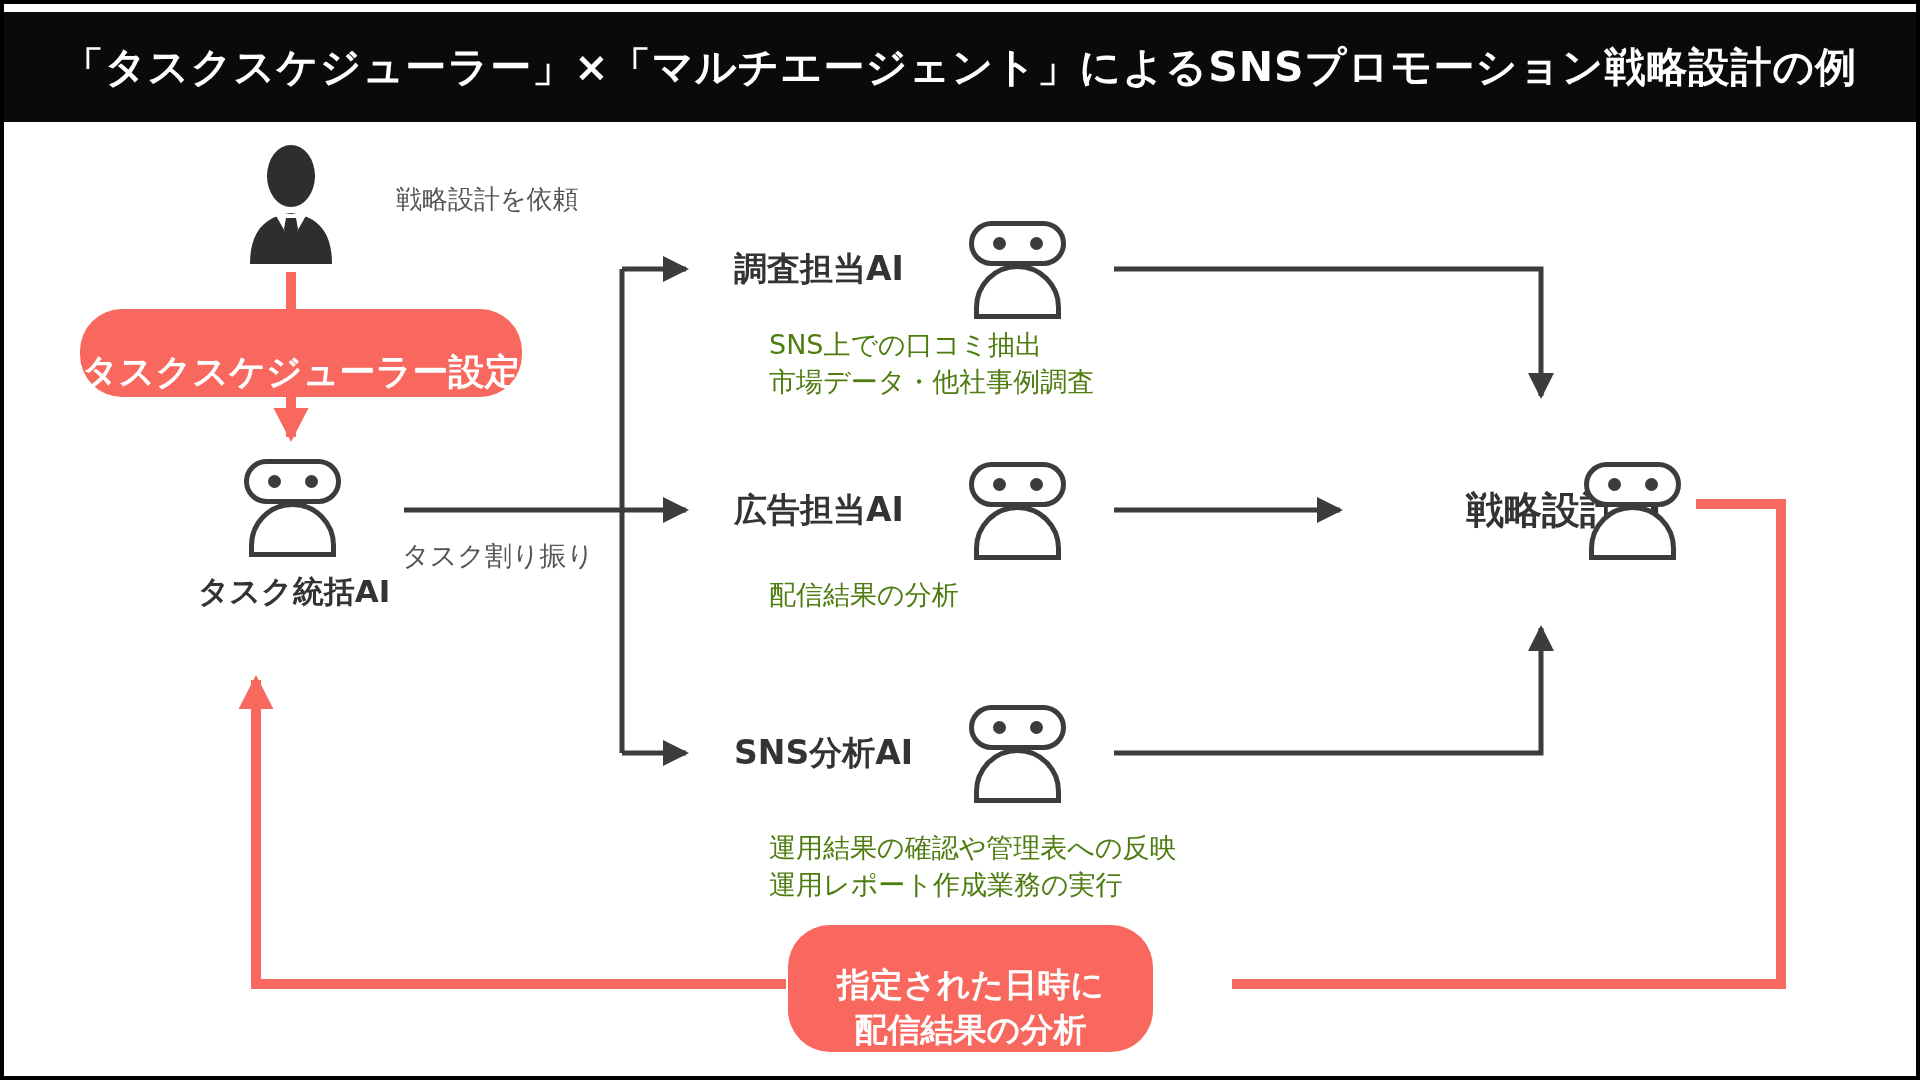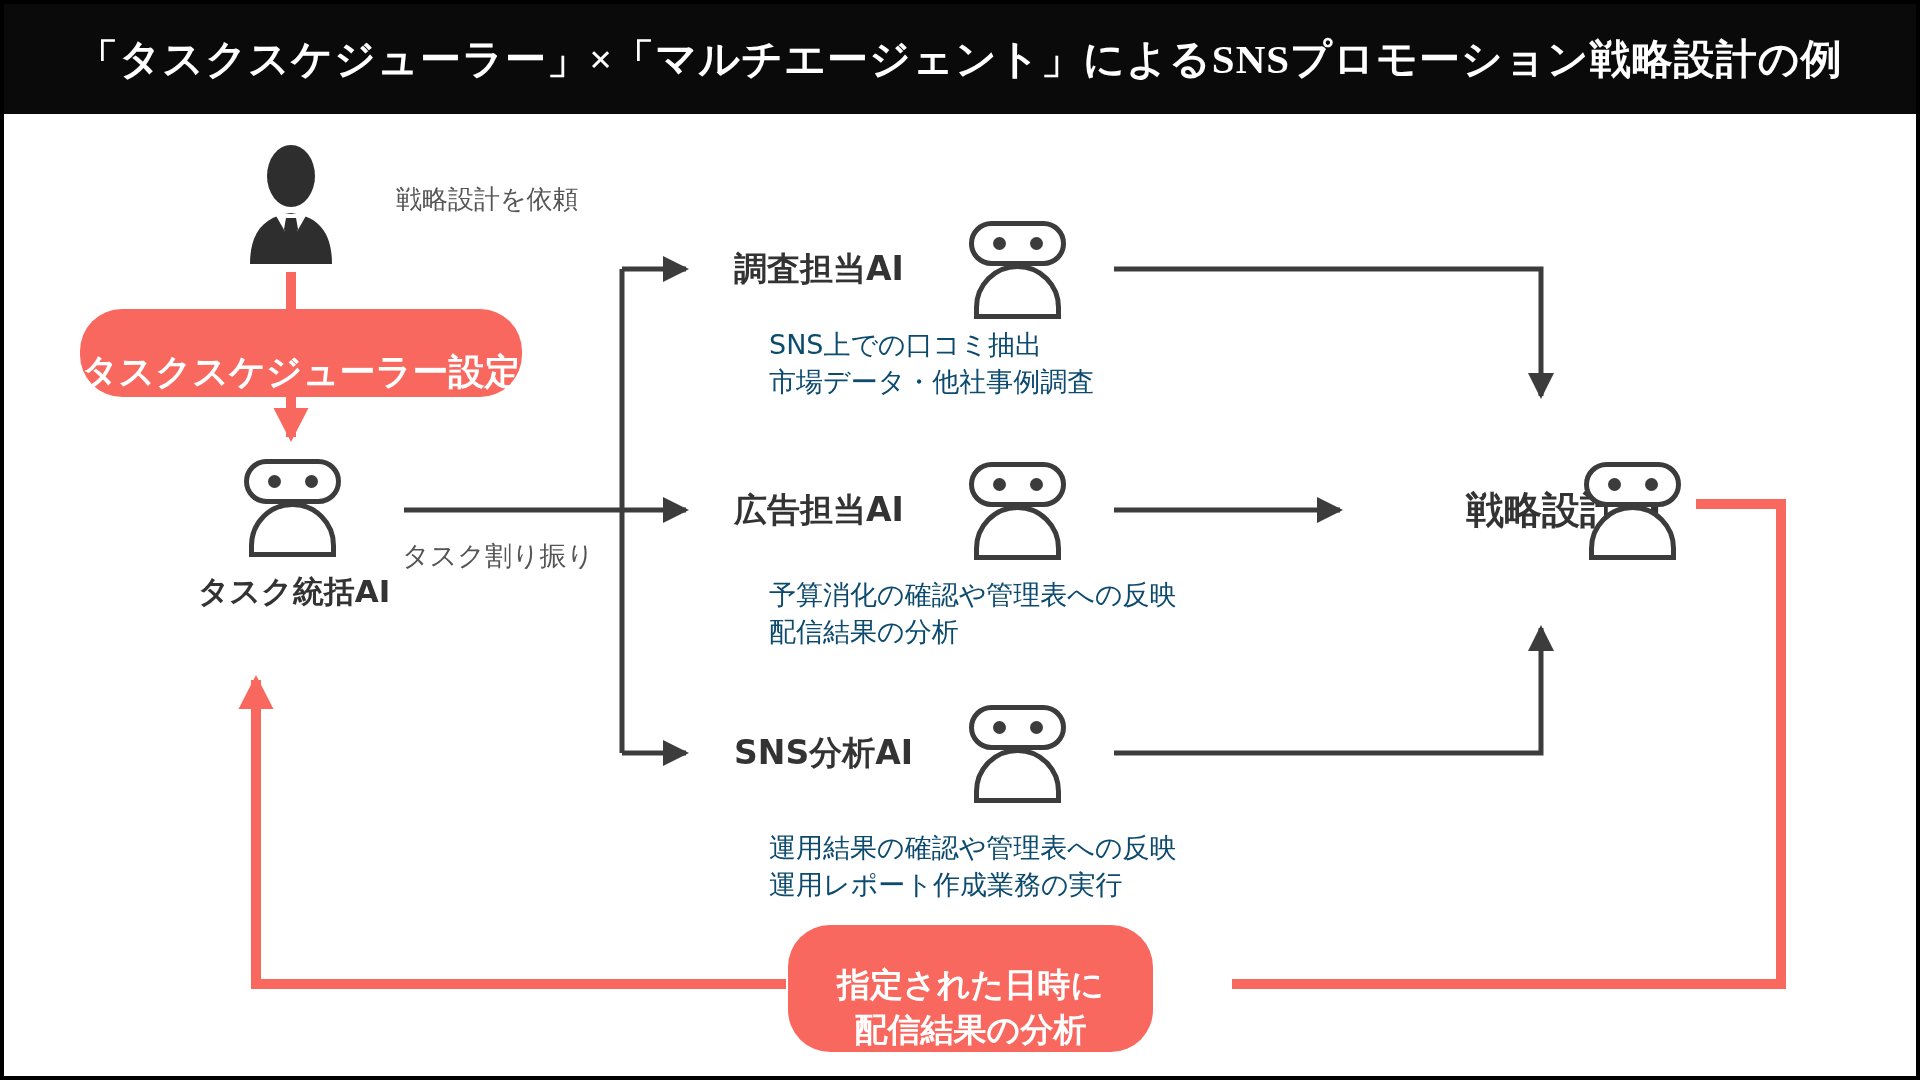--- a/index.html
+++ b/index.html
@@ -3,30 +3,30 @@
 <meta charset="utf-8">
 <style>
   html,body{margin:0;padding:0;background:#e8e8e8;}
   #canvas{
     position:relative;width:1920px;height:1080px;background:#ffffff;
     border:4px solid #000;box-sizing:border-box;overflow:hidden;
     font-family:"DejaVu Sans","Liberation Sans",sans-serif;
   }
   
   .title-bar{
-    position:absolute;left:0;top:0;width:100%;height:110px;background:#0a0a0a;
-    display:flex;align-items:center;justify-content:center;font-family:Liberation Serif, serif;
+    position:absolute;left:0;top:8px;width:100%;height:110px;background:#0a0a0a;
+    display:flex;align-items:center;justify-content:center;
   }
   .title-bar h1{
     margin:0;color:#ffffff;font-size:41px;font-weight:bold;letter-spacing:1px;white-space:nowrap;
   }
   
   .gray-note{position:absolute;color:#555555;font-size:26px;white-space:nowrap;}
   .agent-label{position:absolute;color:#333333;font-size:33px;font-weight:bold;line-height:44px;white-space:nowrap;}
-  .desc{position:absolute;color:#0c4a6e;font-size:27px;line-height:37px;white-space:nowrap;}
+  .desc{position:absolute;color:#4d7c0f;font-size:27px;line-height:37px;white-space:nowrap;}
   
   .red-pill{
     position:absolute;background:#F9685E;color:#ffffff;font-weight:bold;
     display:flex;align-items:flex-end;justify-content:center;text-align:center;
   }
   #scheduler-box{left:76px;top:305px;width:442px;height:88px;border-radius:42px;font-size:36px;}
   #schedule-exec-box{left:784px;top:921px;width:365px;height:127px;border-radius:42px;font-size:33px;line-height:45px;}
   
   .robot{position:absolute;width:97px;height:100px;}
   .robot-head{
@@ -115,21 +115,20 @@
 
   <div class="agent-label" style="left:730px;top:484px;">広告担当AI</div>
   <div class="robot" style="left:965px;top:458px;">
     <div class="robot-head">
         <span class="robot-eye"></span>
         <span class="robot-eye"></span>
       </div>
     <div class="robot-body"></div>
   </div>
   <div class="desc" style="left:765px;top:572px;">
-    <div>予算消化の確認や管理表への反映</div>
     <div>配信結果の分析</div>
   </div>
 
   <div class="agent-label" style="left:730px;top:727px;">SNS分析AI</div>
   <div class="robot" style="left:965px;top:701px;">
     <div class="robot-head">
         <span class="robot-eye"></span>
         <span class="robot-eye"></span>
       </div>
     <div class="robot-body"></div>

